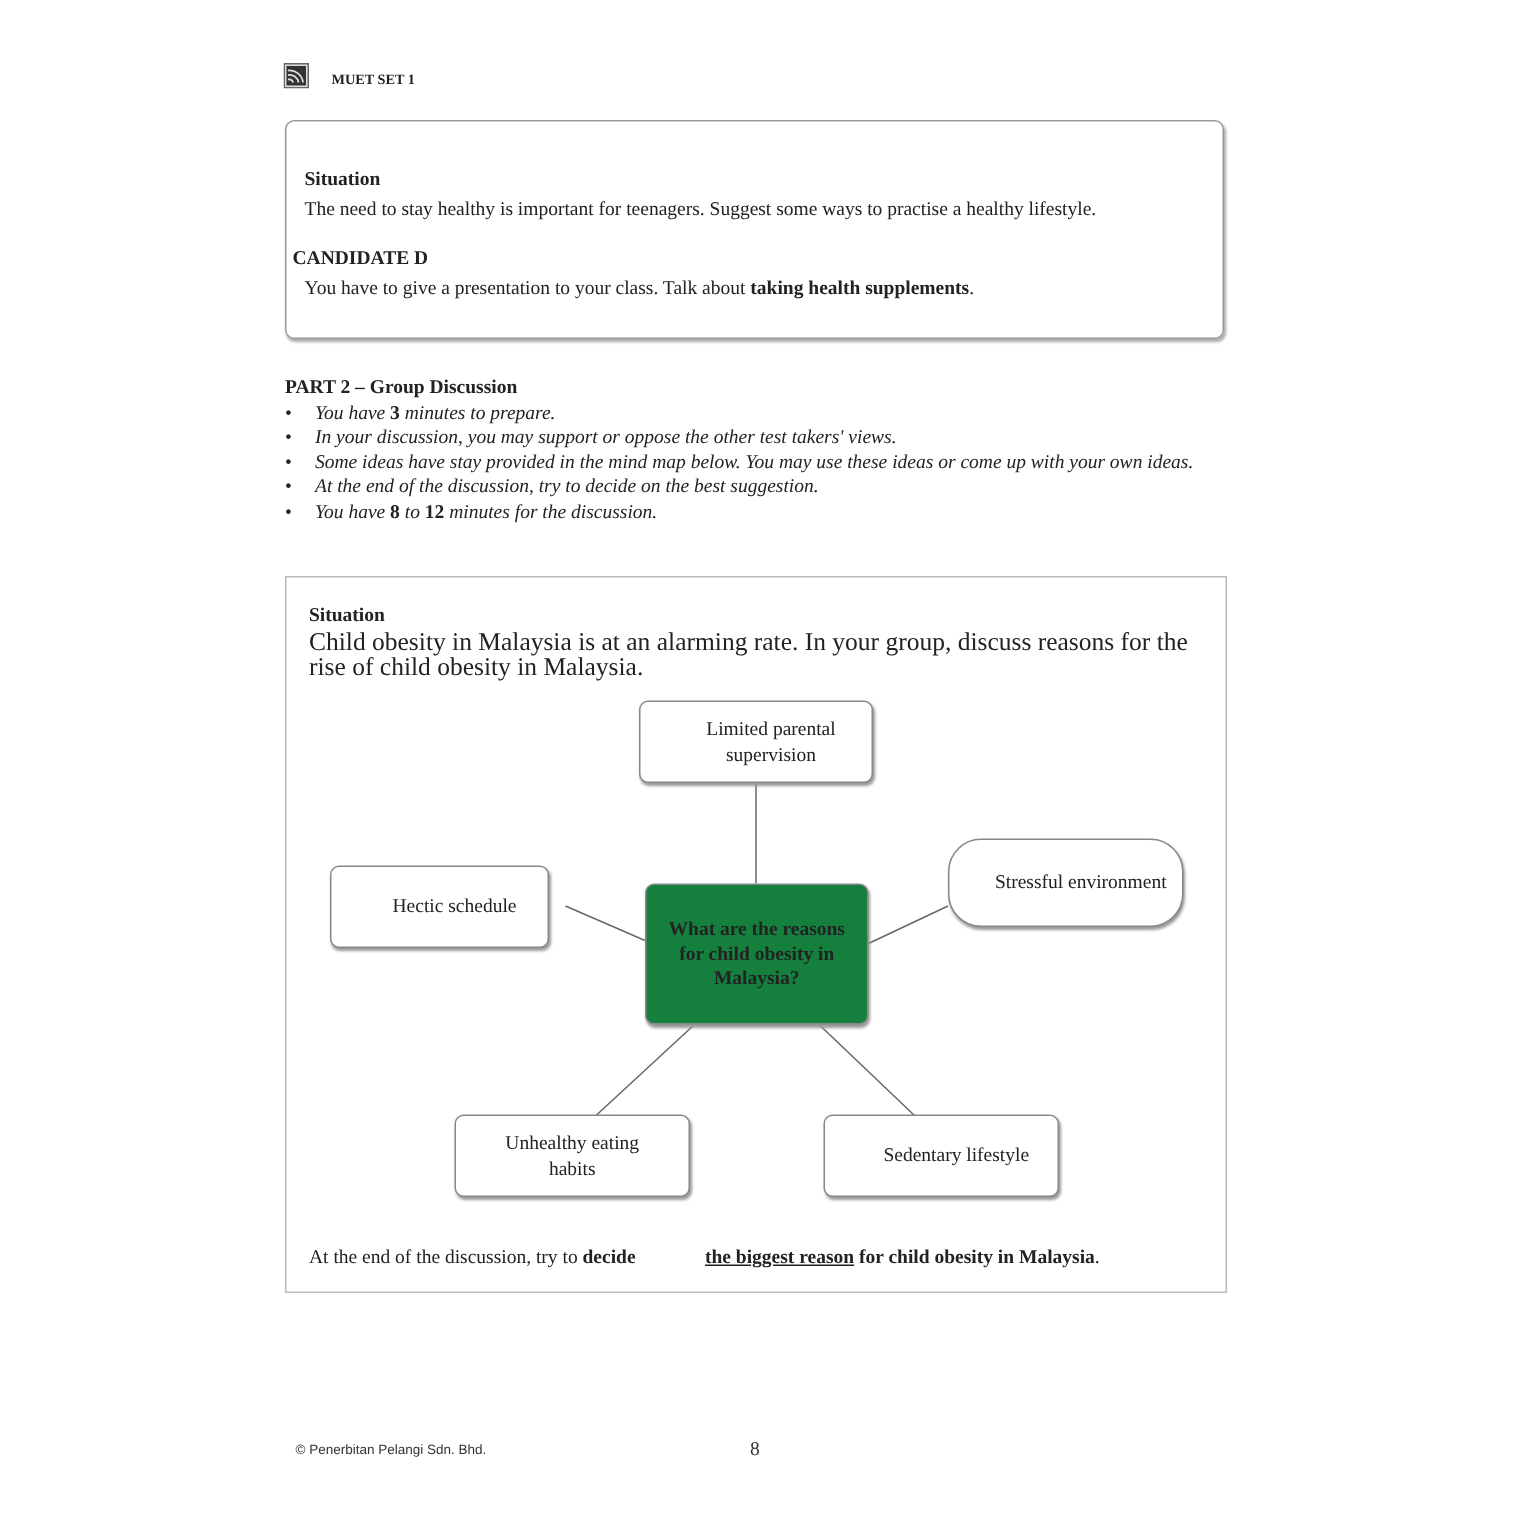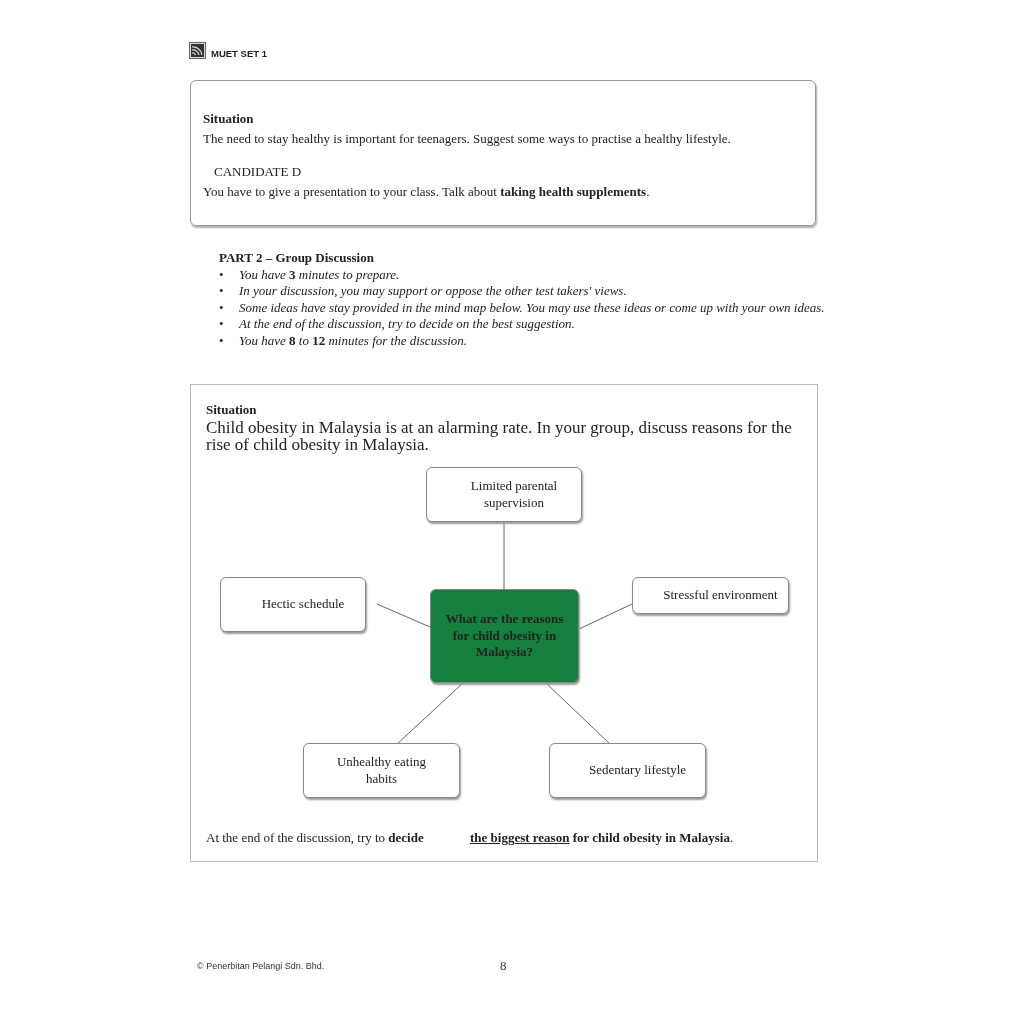--- a/index.html
+++ b/index.html
@@ -1,27 +1,27 @@
 <!DOCTYPE html>
 <html><head>
 <meta charset="utf-8">
 <style>
   html, body { margin:0; padding:0; background:#ffffff; }
   body { width:1024px; height:1024px; position:relative; overflow:hidden; font-family:"Liberation Serif", serif; color:#222; }
   .header { position:absolute; left:189px; top:42px; display:flex; align-items:center; }
   .logo { width:17px; height:17px; margin-right:5px; }
-  .header-label { font-family:Liberation Sans, sans-serif; font-weight:bold; font-size:9.5px; color:#222; margin-top:6px; }
+  .header-label { font-family:Liberation Serif, serif; font-weight:bold; font-size:9.5px; color:#222; margin-top:6px;margin-left:10px; }
 
   .box1 { position:absolute; left:190px; top:80px; width:626px; height:146px; border:1px solid #999; border-radius:6px; box-shadow:1px 2px 2px #aaa; box-sizing:border-box; }
   .box1 .t1 { position:absolute; left:12px; top:30px; font-weight:bold; font-size:13px; }
   .box1 .p1 { position:absolute; left:12px; top:50px; font-size:13px; }
-  .box1 .t2 { position:absolute; left:23px; top:83px; font-weight:normal; font-size:13px; }
+  .box1 .t2 { position:absolute; left:4px; top:83px; font-weight:bold; font-size:13px; }
   .box1 .p2 { position:absolute; left:12px; top:103px; font-size:13px; }
 
-  .part2 { position:absolute; left:190px; top:250px; width:632px; font-size:13px; line-height:16.5px;margin-left:29px; }
+  .part2 { position:absolute; left:190px; top:250px; width:632px; font-size:13px; line-height:16.5px; }
   .part2 .title { font-weight:bold; }
   .part2 ul { list-style:none; margin:0; padding:0; }
   .part2 li { position:relative; padding-left:20px; font-style:italic; }
   .part2 li::before { content:"•"; position:absolute; left:0; font-style:normal; }
 
   .box2 { position:absolute; left:190px; top:384px; width:628px; height:478px; border:1px solid #bbb; box-sizing:border-box; }
   .box2 .t1 { position:absolute; left:15px; top:17px; font-weight:bold; font-size:13px; }
   .box2 .p1 { position:absolute; left:15px; top:34px; width:600px; font-size:17px; line-height:17px; }
   .box2 .closing { position:absolute; left:15px; top:445px; font-size:13px; }
   .box2 .closing b u { text-decoration:underline;margin-left:43px; }
@@ -72,21 +72,21 @@
   <svg class="lines" width="628" height="478">
     <line x1="313" y1="137" x2="313" y2="204" stroke="#666" stroke-width="1"></line>
     <line x1="186" y1="219" x2="239" y2="242" stroke="#666" stroke-width="1"></line>
     <line x1="441" y1="219" x2="388" y2="244" stroke="#666" stroke-width="1"></line>
     <line x1="272" y1="298" x2="206" y2="359" stroke="#666" stroke-width="1"></line>
     <line x1="355" y1="298" x2="419" y2="359" stroke="#666" stroke-width="1"></line>
   </svg>
 
   <div class="node" style="left:235px;top:82px;width:156px;height:55px;">Limited parental supervision</div>
   <div class="node" style="left:29px;top:192px;width:146px;height:55px;">Hectic schedule</div>
-  <div class="node" style="left:441px;top:192px;width:157px;height:37px;">Stressful environment</div>
+  <div class="node" style="left:441px;top:174px;width:157px;height:59px;border-radius:22px;">Stressful environment</div>
   <div class="node center" style="left:239px;top:204px;width:149px;height:94px;padding:0 8px;">What are the reasons for child obesity in Malaysia?</div>
   <div class="node" style="left:112px;top:358px;width:157px;height:55px;padding:0 22px;">Unhealthy eating habits</div>
   <div class="node" style="left:358px;top:358px;width:157px;height:55px;">Sedentary lifestyle</div>
 
   <div class="closing"><span>At the end of the discussion, try to </span><b>decide </b><b><u>the biggest reason</u></b><b> for child obesity in Malaysia</b><span>.</span></div>
 </div>
 
 <div class="footer-left">© Penerbitan Pelangi Sdn. Bhd.</div>
 <div class="footer-page">8</div>
 

